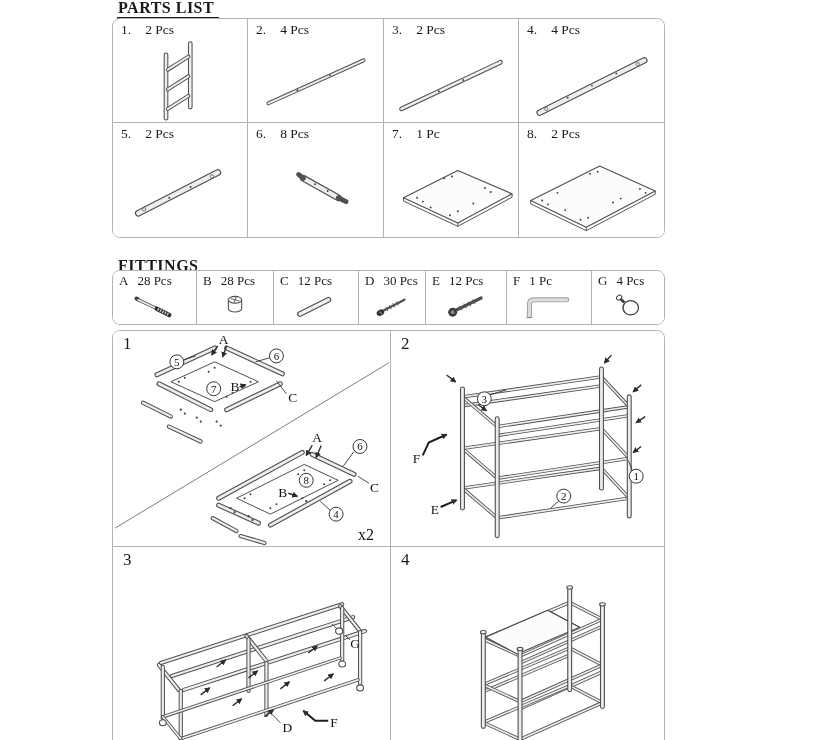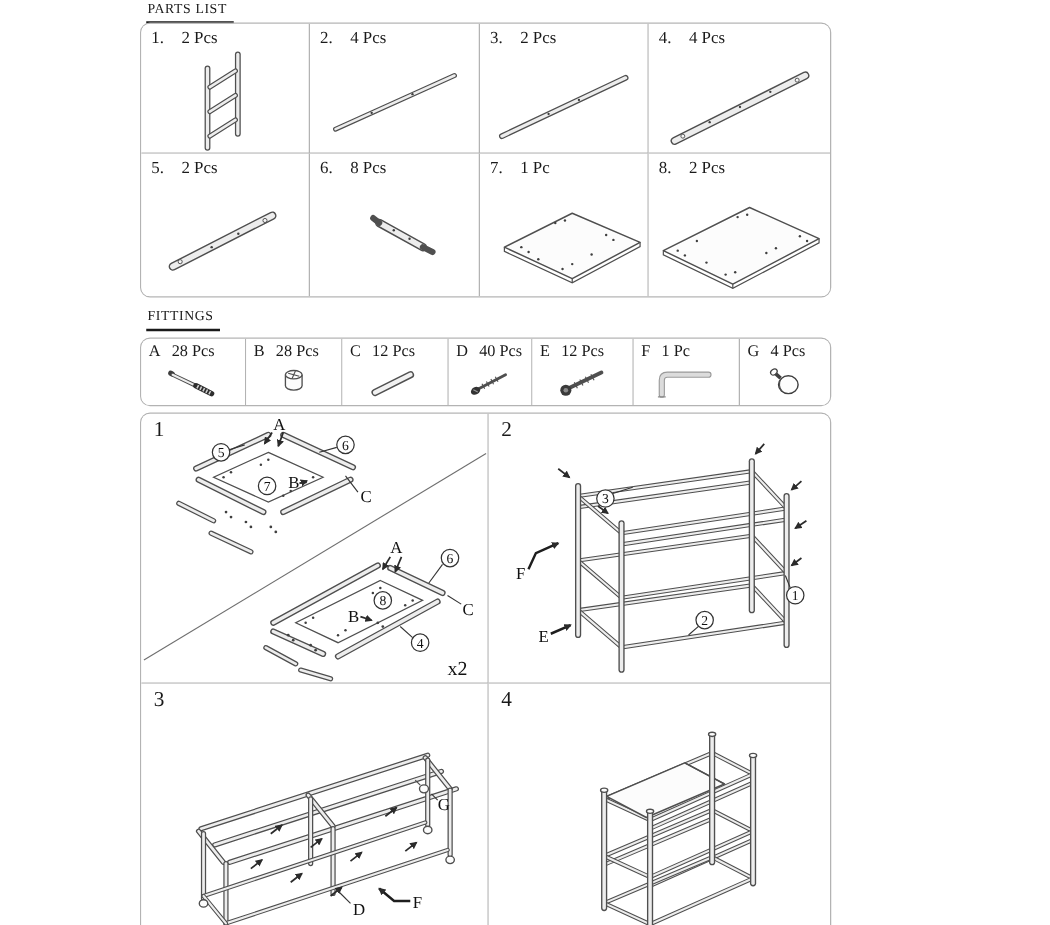--- a/index.html
+++ b/index.html
@@ -5,24 +5,24 @@
   :root{
     --gb:#b3b3b3;        
     --ink:#1a1a1a;       
     --art:#4f4f4f;       
   }
   html,body{margin:0;padding:0;}
   body{font-family:"Liberation Serif",serif;color:var(--ink);background:#fff;}
   #page{position:relative;width:840px;height:740px;background:#fff;overflow:hidden;}
   #sheet{position:absolute;left:112px;top:0;width:553px;height:740px;}
 
-  .heading{position:absolute;left:5px;font-size:11px;font-weight:400;letter-spacing:.5px;
+  .heading{position:absolute;left:5px;font-size:16px;font-weight:700;letter-spacing:.5px;
            border-bottom:2px solid #1a1a1a;display:inline-block;padding:0 5px 1px 1px;line-height:17px;}
   #parts-title{top:-1px;}
-  #fittings-title{top:245px;}
+  #fittings-title{top:257px;}
 
   .gridbox{position:absolute;left:0;border:1px solid var(--gb);border-radius:8px;overflow:hidden;
            display:grid;background:#fff;box-sizing:border-box;}
   #parts-table{top:18px;width:553px;height:220px;grid-template-columns:135px 136px 135px 145px;grid-template-rows:104px 114px;}
   #fittings-table{top:270px;width:553px;height:55px;grid-template-columns:84px 77px 85px 67px 81px 85px 72px;grid-template-rows:53px;}
   #steps-grid{top:330px;width:553px;height:434px;grid-template-columns:278px 273px;grid-template-rows:216px 216px;}
 
   .cell{box-sizing:border-box;border-right:1px solid var(--gb);border-bottom:1px solid var(--gb);position:relative;background:#fff;}
   .cell.lc{border-right:none;}
   .cell.lr{border-bottom:none;}
@@ -265,21 +265,21 @@
           <svg width="66" height="32" viewBox="0 0 70 36">
             <line x1="17" y1="27" x2="49" y2="11" stroke="#4f4f4f" stroke-width="6.4" stroke-linecap="round"></line>
             <line x1="17" y1="27" x2="49" y2="11" stroke="#f1f1f1" stroke-width="3.8" stroke-linecap="round"></line>
           </svg>
         </div>
       </div>
 
       <div class="cell lr">
         <div class="flabel">
           <span>D</span>
-          <span>40 Pcs</span>
+          <span>30 Pcs</span>
         </div>
         <div class="ficon">
           <svg width="60" height="32" viewBox="0 0 64 36">
             <line x1="21" y1="24" x2="46" y2="11" stroke="#4f4f4f" stroke-width="2.6" stroke-linecap="round"></line>
             <line class="thin" x1="24.8" y1="19.1" x2="27.2" y2="23.7"></line>
             <line class="thin" x1="28.8" y1="17" x2="31.2" y2="21.6"></line>
             <line class="thin" x1="32.8" y1="14.9" x2="35.2" y2="19.5"></line>
             <line class="thin" x1="36.8" y1="12.8" x2="39.2" y2="17.4"></line>
             <ellipse cx="19" cy="25.5" rx="4.4" ry="3.3" fill="#333" transform="rotate(-28 19 25.5)"></ellipse>
             <line x1="17" y1="24.5" x2="21" y2="26.5" stroke="#9a9a9a" stroke-width="1"></line>

